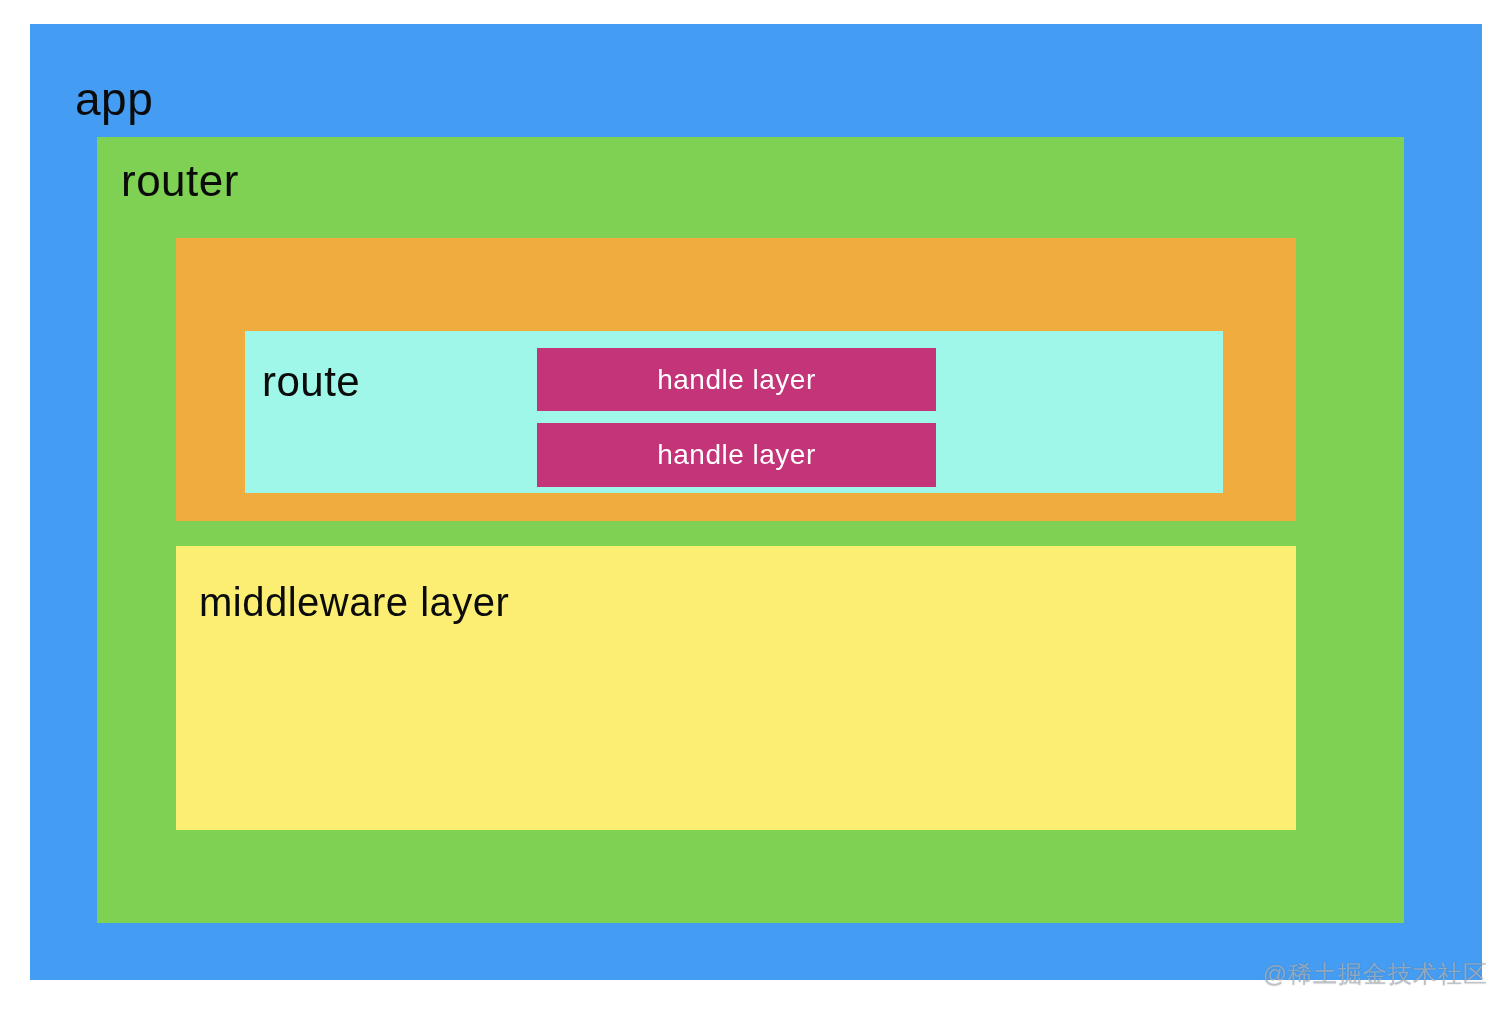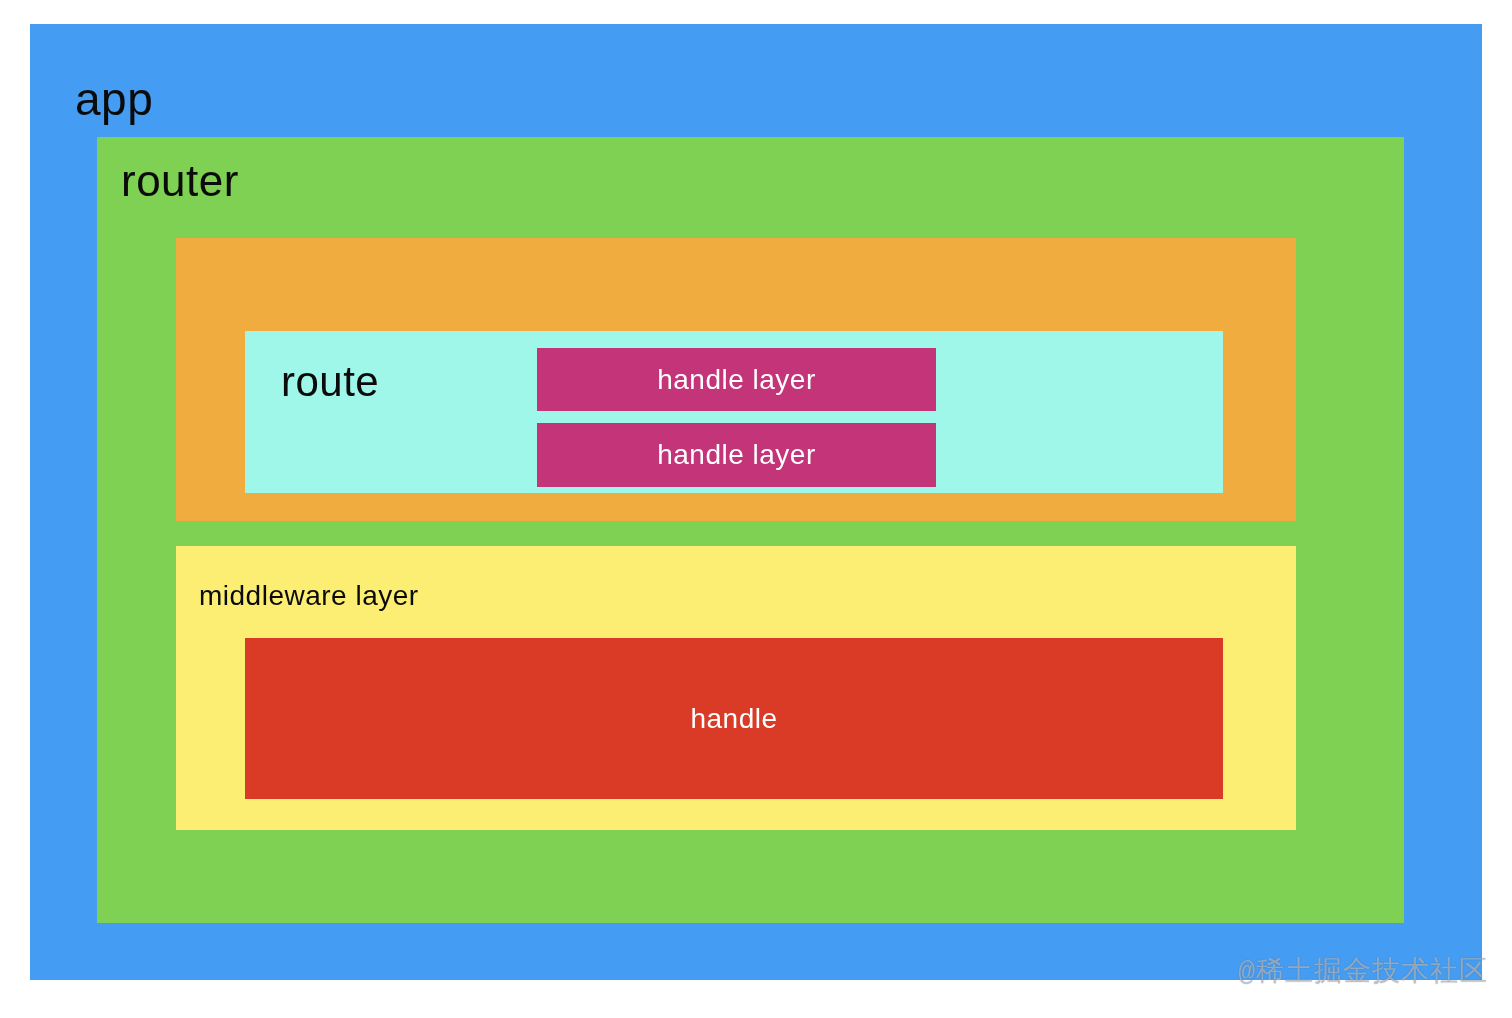--- a/index.html
+++ b/index.html
@@ -22,22 +22,22 @@
   .box-label {
     position: absolute;
     color: #0b0b0b;
     line-height: 1;
     white-space: nowrap;
     letter-spacing: 0.5px;
   }
   .label-app        { left: 45px;  top: 52px;  font-size: 46px; }
   .label-router     { left: 24px;  top: 22px;  font-size: 44px; }
   .label-routelayer { left: 23px;  top: 34px;  font-size: 40px; }
-  .label-route      { left: 36px;  top: 30px;  font-size: 42px; }
-  .label-mwlayer    { left: 23px;  top: 36px;  font-size: 28px; }
+  .label-route      { left: 17px;  top: 30px;  font-size: 42px; }
+  .label-mwlayer    { left: 23px;  top: 36px;  font-size: 40px; }
 
   .app-box        { left: 30px;  top: 24px;  width: 1452px; height: 956px; }
   .router-box     { left: 67px;  top: 113px; width: 1307px; height: 786px; padding-left: 19px; }
   .routelayer-box { left: 79px;  top: 101px; width: 1120px; height: 283px; }
   .route-box      { left: 69px;  top: 93px;  width: 978px;  height: 162px; }
   .handlelayer-1  { left: 292px; top: 17px;  width: 399px;  height: 63px;  }
   .handlelayer-2  { left: 292px; top: 92px;  width: 399px;  height: 64px;  }
   .mwlayer-box    { left: 79px;  top: 409px; width: 1120px; height: 284px; }
   .handle-box     { left: 69px;  top: 92px;  width: 978px;  height: 161px; }
 
@@ -47,25 +47,24 @@
     justify-content: center;
     color: #ffffff;
     font-weight: 400;
     font-size: 28px;
     letter-spacing: 0.5px;
   }
   .watermark {
     position: absolute;
     right: 24px;
     bottom: 28px;
-    font-size: 28px;
+    font-size: 24px;
     color: rgba(235, 240, 245, 0.5);
     text-shadow: 0 0 1px rgba(40, 50, 60, 0.6);
     letter-spacing: 1px;
-    font-family: Liberation Mono, monospace;
   }
 </style>
 </head>
 <body>
 
 <div class="stage">
 
   <div class="box app-box" style="background-color: rgb(68, 157, 243);">
     <div class="box-label label-app">app</div>
 
@@ -83,21 +82,18 @@
 
           <div class="box handlelayer-2 center-label" style="background-color: rgb(195, 52, 121);">
             <span>handle layer</span>
           </div>
         </div>
       </div>
 
       <div class="box mwlayer-box" style="background-color: rgb(251, 238, 115);">
         <div class="box-label label-mwlayer">middleware layer</div>
 
-        <div class="box handle-box center-label" style="background-color: rgb(217, 59, 38);">
-          <span>handle</span>
-        </div>
       </div>
     </div>
   </div>
 
   <div class="watermark">@稀土掘金技术社区</div>
 </div>
 
 </body></html>

